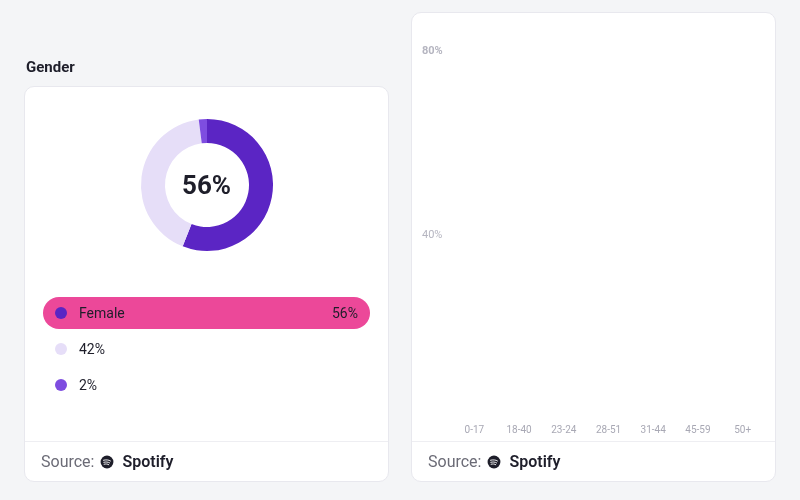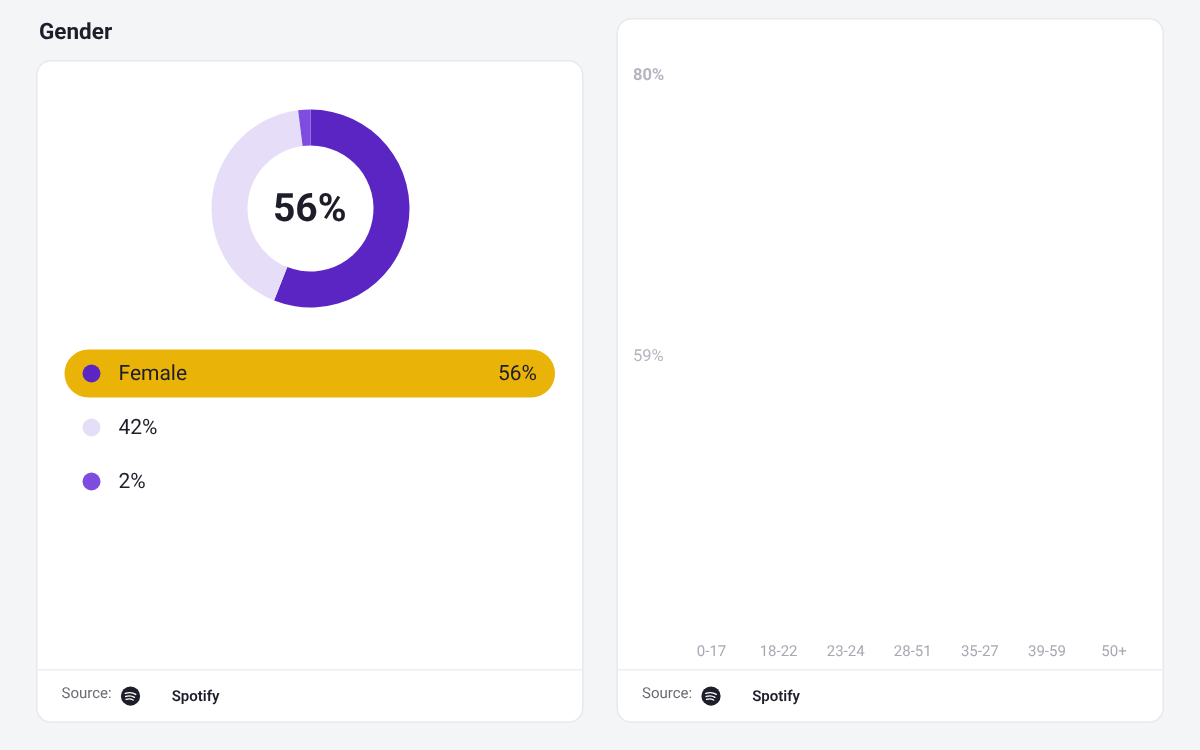--- a/index.html
+++ b/index.html
@@ -17,20 +17,21 @@
     flex: 1;
     display: flex;
     flex-direction: column;
   }
   .panel-title {
     font-size: 15px;
     font-weight: 700;
     color: #1e1e2a;
     margin-bottom: 10px;
     padding-left: 2px;
+    margin-top: 46px;
   }
   .card {
     background: #fff;
     border: 1px solid #e8e8ee;
     border-radius: 10px;
     flex: 1;
     display: flex;
     flex-direction: column;
     position: relative;
     overflow: hidden;
@@ -55,45 +56,46 @@
     gap: 4px;
   }
   .legend-row {
     display: flex;
     align-items: center;
     padding: 8px 12px;
     border-radius: 20px;
     font-size: 14px;
   }
   .legend-row.active {
-    background: #eab308;
+    background: #ec4899;
+    margin-top: 18px;
   }
   .swatch {
     width: 12px;
     height: 12px;
     border-radius: 50%;
     margin-right: 12px;
     flex-shrink: 0;
   }
   .legend-label { flex: 1; color: #1e1e2a; }
   .legend-val { color: #1e1e2a; font-variant-numeric: tabular-nums; }
   .source {
     border-top: 1px solid #eeeef2;
     margin-top: auto;
     padding: 10px 16px;
     display: flex;
-    align-items: flex-start;
-    font-size: 10px;
+    align-items: flex-end;
+    font-size: 16px;
     color: #6b6b76;
     gap: 6px;
   }
   .source-brand {
     display: inline-flex;
     align-items: center;
-    gap: 20px;
+    gap: 8px;
     color: #1e1e2a;
     font-weight: 600;
   }
   
   .bar-chart {
     flex: 1;
     position: relative;
     padding: 14px 14px 6px 44px;
     display: flex;
     flex-direction: column;
@@ -176,21 +178,21 @@
       </span>
     </div>
   </div>
 </div>
 
 <div class="panel">
   <div class="card">
     <div class="bar-chart">
       <div class="plot" id="age-plot">
           <div class="y-tick" style="bottom: 94.1176%; font-weight: bold;">80%</div>
-          <div class="y-tick" style="bottom: 47.0588%;">59%</div>
+          <div class="y-tick" style="bottom: 47.0588%;">40%</div>
           <div class="bar-col">
             <div class="bar" style="height: 0%; background: rgb(47, 208, 176);"></div>
           </div>
           <div class="bar-col">
             <div class="bar" style="height: 8.23529%; background: rgb(47, 208, 176);"></div>
           </div>
           <div class="bar-col">
             <div class="bar" style="height: 35.2941%; background: rgb(47, 208, 176);"></div>
           </div>
           <div class="bar-col">
@@ -201,25 +203,25 @@
           </div>
           <div class="bar-col">
             <div class="bar" style="height: 2.35294%; background: rgb(47, 208, 176);"></div>
           </div>
           <div class="bar-col">
             <div class="bar" style="height: 0%; background: rgb(47, 208, 176);"></div>
           </div>
         </div>
       <div class="x-labels" id="age-xlabels">
           <div class="x-label">0-17</div>
-          <div class="x-label">18-22</div>
+          <div class="x-label">18-40</div>
           <div class="x-label">23-24</div>
           <div class="x-label">28-51</div>
-          <div class="x-label">35-27</div>
-          <div class="x-label">39-59</div>
+          <div class="x-label">31-44</div>
+          <div class="x-label">45-59</div>
           <div class="x-label">50+</div>
         </div>
     </div>
     <div class="source">
       <span>Source:</span>
       <span class="source-brand">
         <svg width="14" height="14" viewBox="0 0 24 24">
           <circle cx="12" cy="12" r="11" fill="#1e1e2a"></circle>
           <path d="M6 9c4-1.2 9-0.8 12 1.2M6.5 12.5c3.4-1 7.5-0.6 10 1M7 15.8c2.8-0.8 6-0.5 8 0.8" stroke="#fff" stroke-width="1.6" stroke-linecap="round" fill="none"></path>
         </svg>

